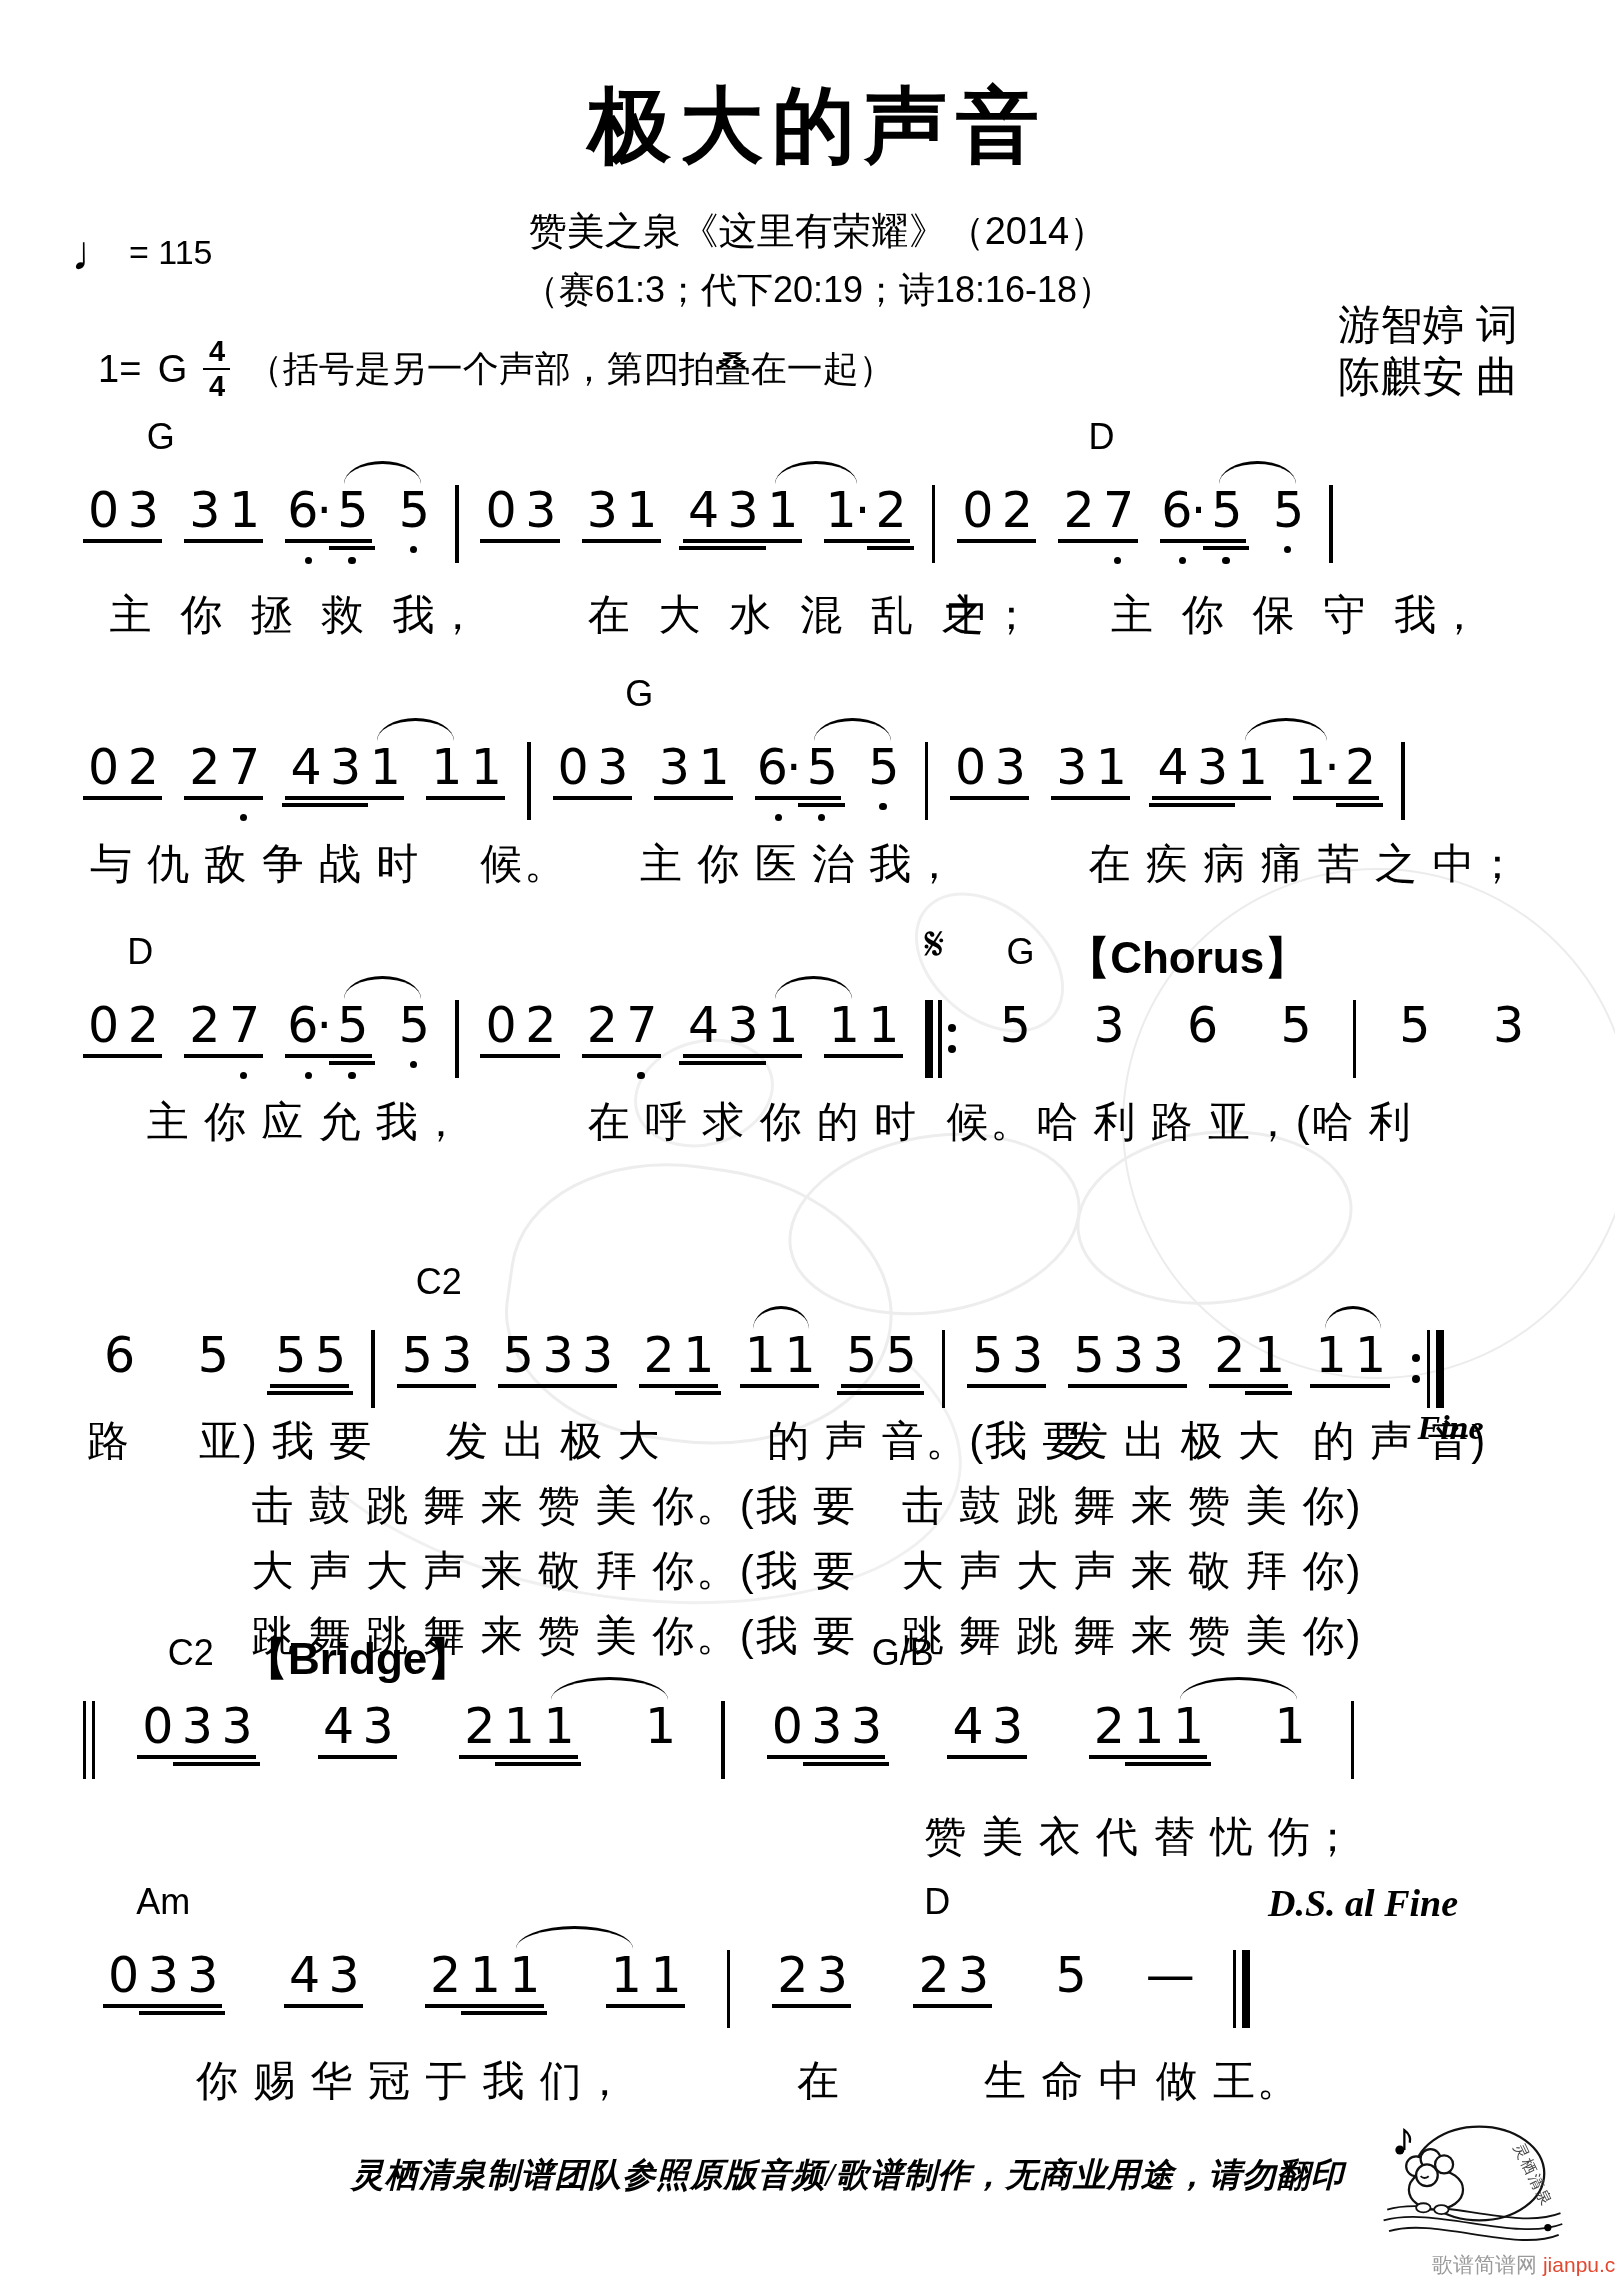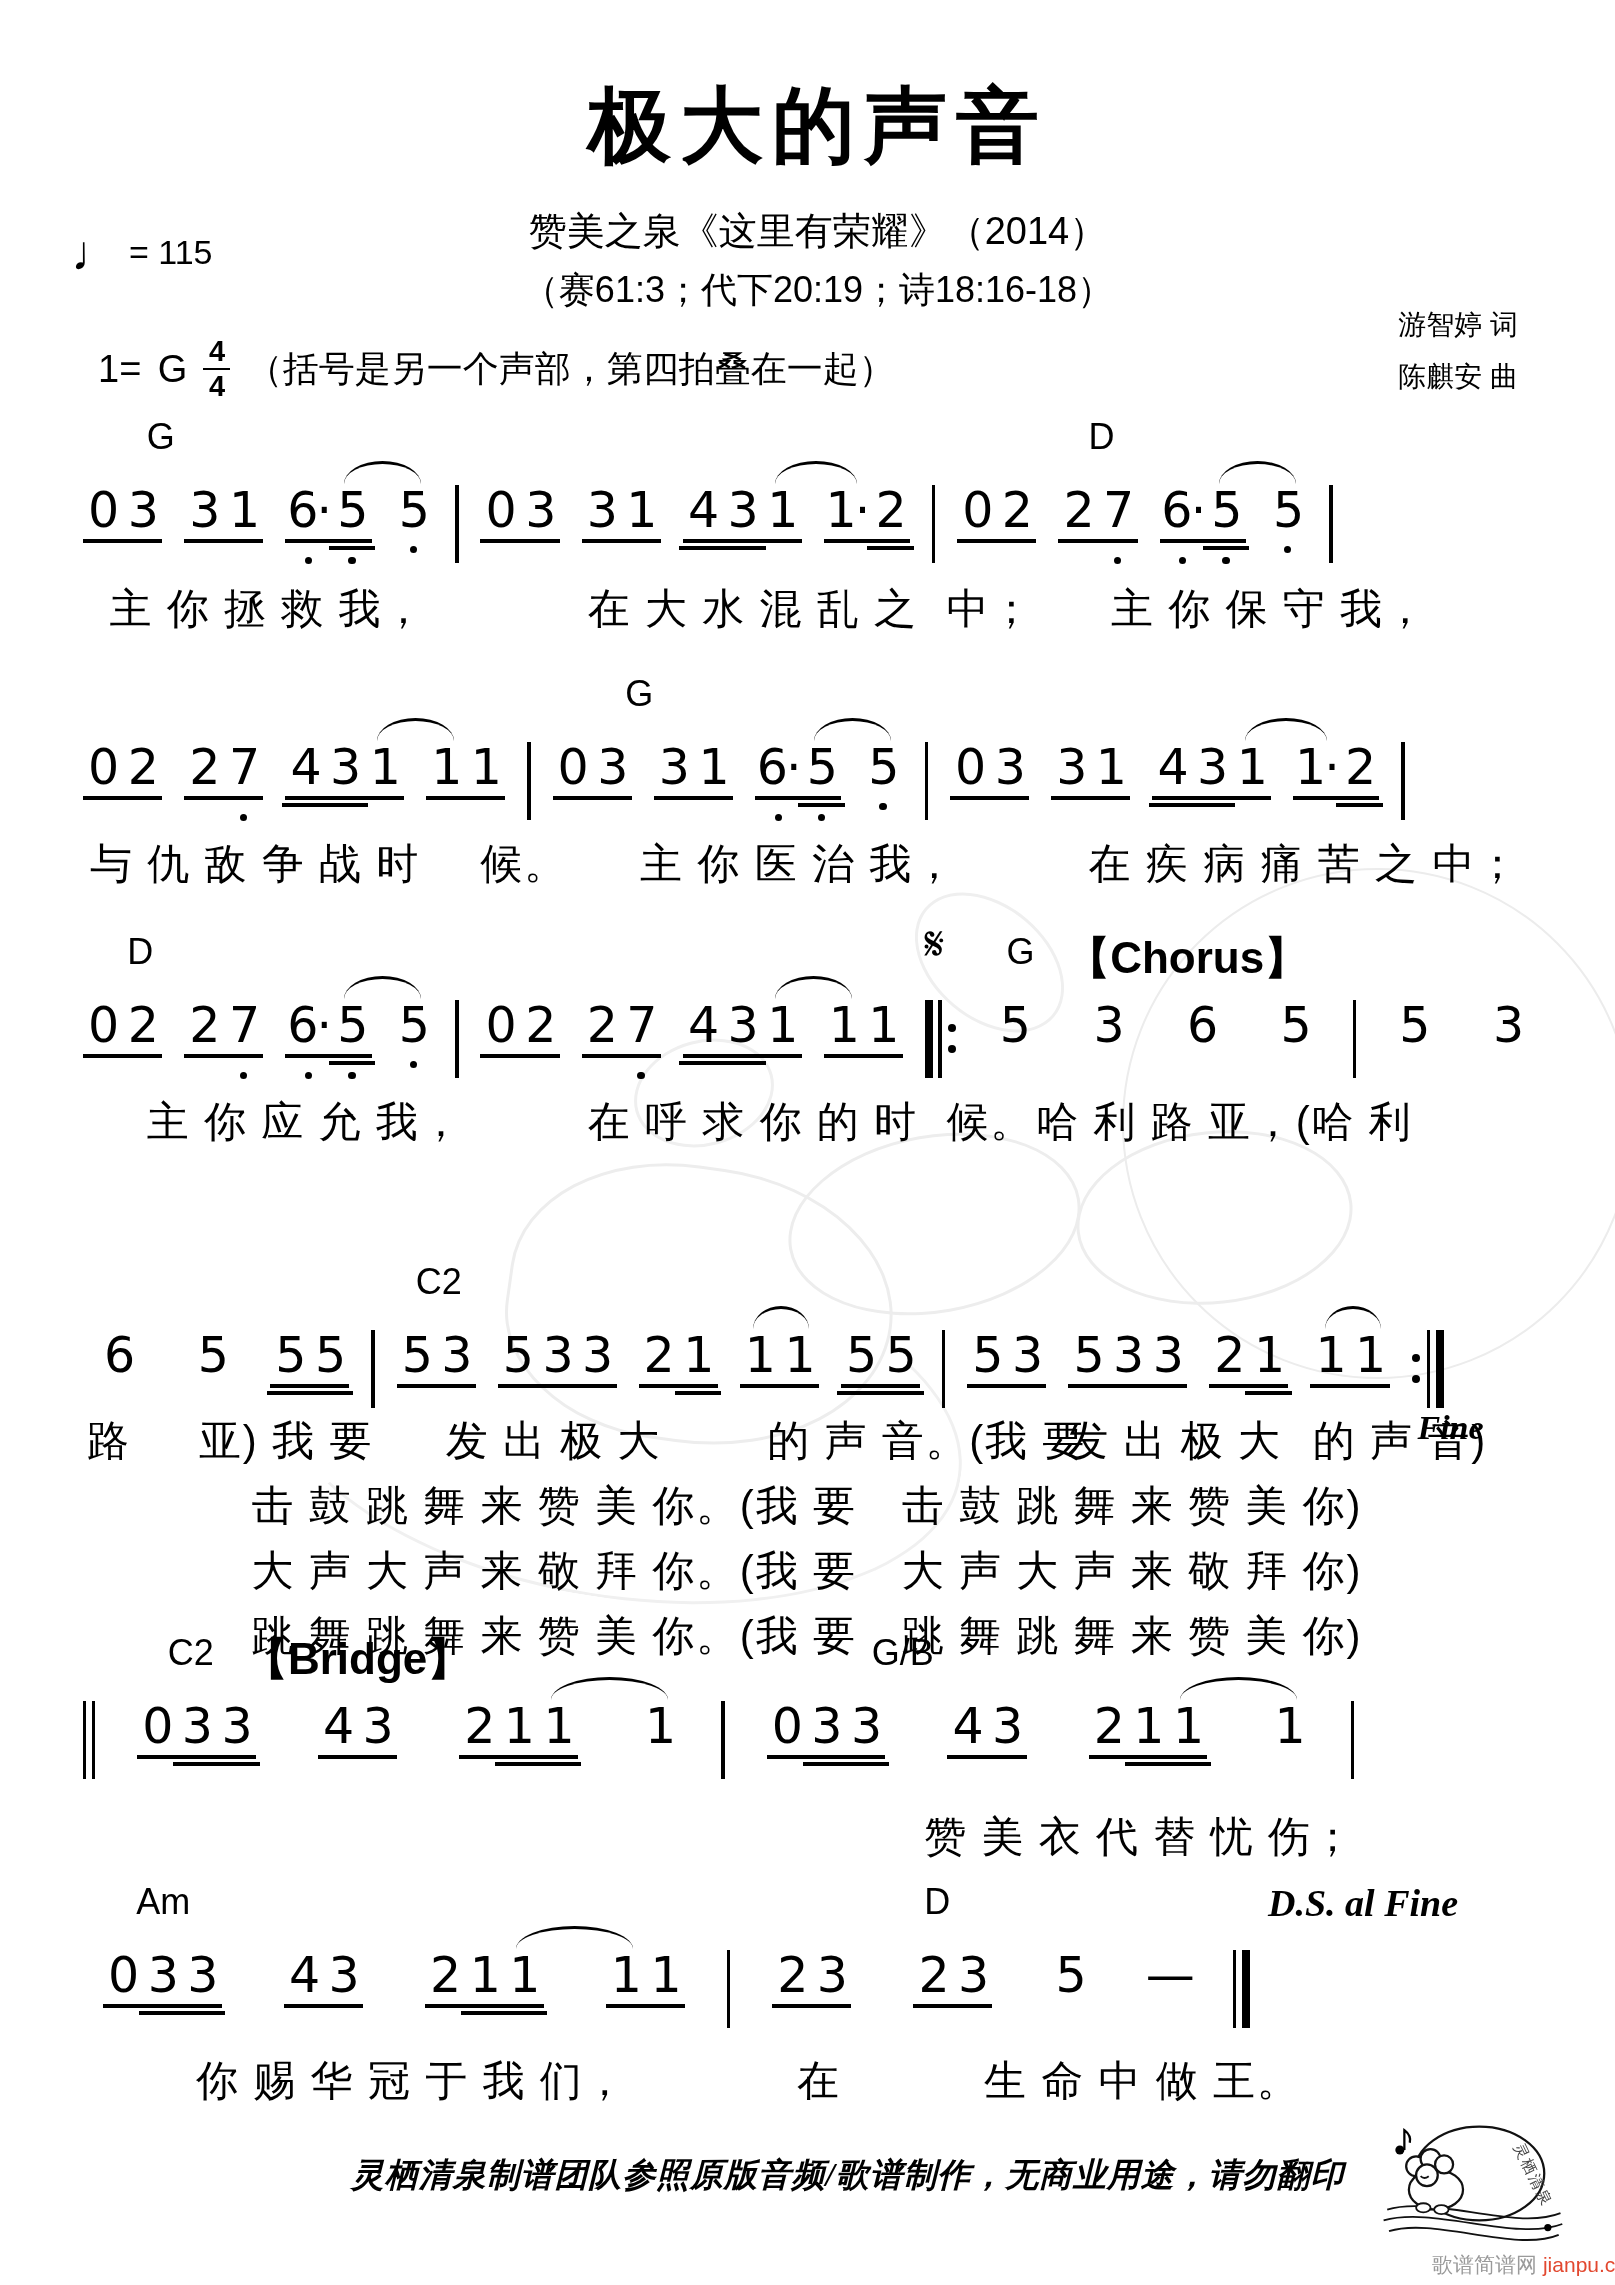--- a/index.html
+++ b/index.html
@@ -5,21 +5,21 @@
   html,body{margin:0;padding:0;background:#d8d8d8;}
   .page{position:relative;width:1616px;height:2285px;background:#ffffff;overflow:hidden;
         font-family:"Liberation Sans","DejaVu Sans",sans-serif;color:#000;margin:0 auto;padding-left:20px;}
   
   .title{position:absolute;top:71px;left:0;width:100%;text-align:center;
          font-size:83px;font-weight:900;letter-spacing:9px;}
   .subtitle{position:absolute;top:206px;left:0;width:100%;text-align:center;font-size:38px;}
   .scripture{position:absolute;top:266px;left:0;width:100%;text-align:center;font-size:36px;}
   .tempo{position:absolute;left:71px;top:233px;font-size:34px;display:flex;align-items:center;gap:9px;}
   .tempo .glyph{font-size:49px;line-height:36px;}
-  .credits{position:absolute;right:118px;top:299px;text-align:right;font-size:28px;line-height:52px;}
+  .credits{position:absolute;right:118px;top:299px;text-align:right;font-size:42px;line-height:52px;}
   .keyline{position:absolute;left:98px;top:337px;display:flex;align-items:center;gap:16.3px;font-size:38px;}
   .frac{display:inline-flex;flex-direction:column;align-items:center;font-size:29px;font-weight:700;line-height:1.0;}
   .frac .fline{width:27px;height:2.7px;background:#000;margin:1.8px 0;}
   .voicing{font-size:36px;text-align:center;}
   
   #systems{position:absolute;inset:0;z-index:2;}
   .system{position:absolute;left:72px;right:69px;height:0;overflow:visible;}
   .mlabel{position:absolute;top:3.6px;font-size:36px;font-weight:500;white-space:nowrap;}
   .mlabel.section{font-weight:700;font-size:44px;top:1.8px;}
   .mlabel.segno{font-size:47px;top:-11px;}
@@ -208,21 +208,21 @@
               <div class="odot"></div>
             </div>
           </div>
           <div class="barwrap">
             <div class="bl"></div>
           </div>
           <div class="tie" style="left: 272px; width: 77px;"></div>
           <div class="tie" style="left: 703px; width: 82px;"></div>
           <div class="tie" style="left: 1147px; width: 77px;"></div>
         </div>
-        <div class="lyr" style="top: 169px;">
+        <div class="lyr" style="top: 175px; font-family: Liberation Mono, monospace;">
           <span class="seg" style="left: 2.5%;">主 你 拯 救 我，</span>
           <span class="seg" style="left: 34.5%;">在 大 水 混 乱 之</span>
           <span class="seg" style="left: 58.5%;">中；</span>
           <span class="seg" style="left: 69.5%;">主 你 保 守 我，</span>
         </div>
       </div>
       <div class="system" style="top: 669px;">
         <div class="mlabel" style="left: 37%;">G</div>
         <div class="notes">
           <div class="grp u1">

